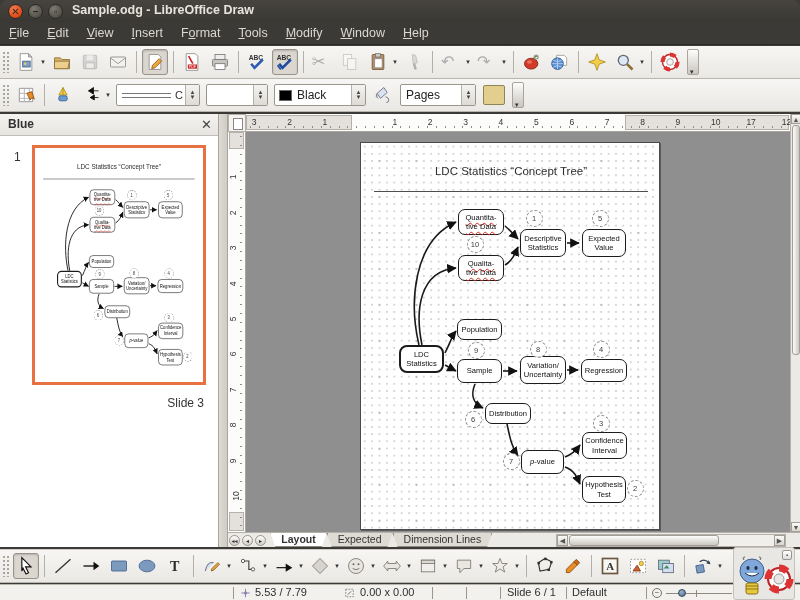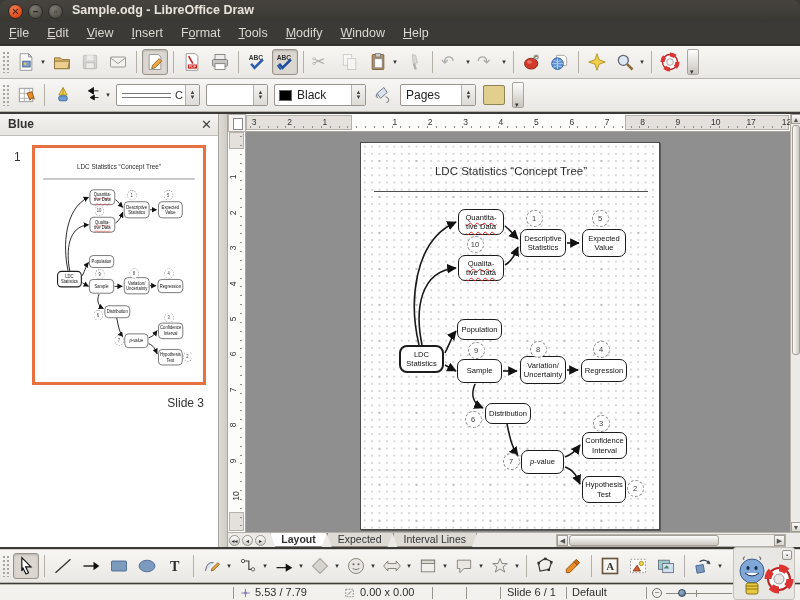--- a/index.html
+++ b/index.html
@@ -676,21 +676,21 @@
         </div>
       </div>
   </div>
   <div id="v-scroll">
     <div class="sb-btn" style="left:0;top:0;width:10px;height:10px;">▲</div>
     <div id="v-thumb"></div>
     <div class="sb-btn" style="left:0;bottom:0;width:10px;height:10px;">▼</div>
   </div>
   <div id="bottom-strip">
     <span class="nav-btn">◂◂</span><span class="nav-btn">◂</span><span class="nav-btn">▸</span>
-    <span id="tabs-holder"><span class="tab active">Layout</span><span class="tab">Expected</span><span class="tab">Interval Lines</span></span>
+    <span id="tabs-holder"><span class="tab active">Layout</span><span class="tab">Expected</span><span class="tab">Dimension Lines</span></span>
     <div id="h-scroll">
       <div class="sb-btn" style="left:0;top:0;width:11px;height:11px;">◀</div>
       <div id="h-thumb"></div>
       <div class="sb-btn" style="right:0;top:0;width:11px;height:11px;">▶</div>
     </div>
   </div>
 </div>
 
 <div class="toolbar" id="toolbar-drawing">
     <div class="grip"></div>

